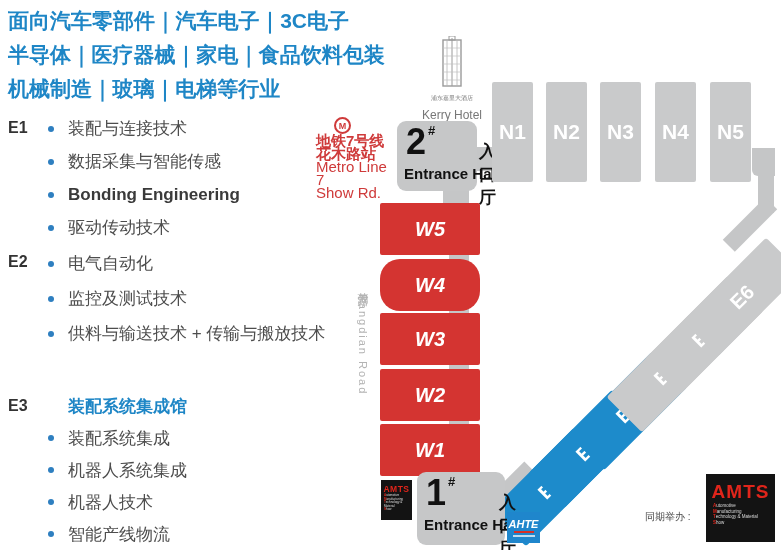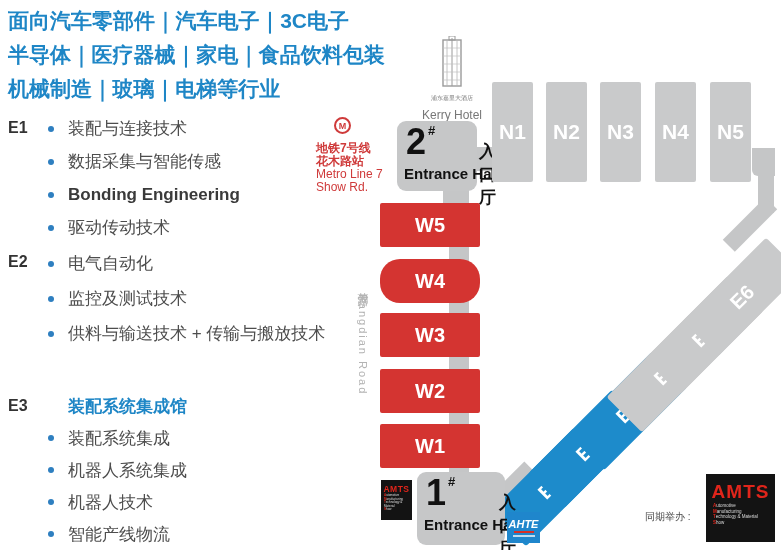--- a/index.html
+++ b/index.html
@@ -19,40 +19,40 @@
   .bold-item{font-weight:bold;color:#3a3a3a;}
   .highlight-item{font-size:17px;font-weight:bold;color:#1e86c6;padding-left:26px;}
   
   .road-label{position:absolute;font-size:13px;color:#9a9a9a;letter-spacing:1px;}
   .v-road{position:absolute;left:355px;top:283px;writing-mode:vertical-rl;
           font-size:11px;color:#b3b3b3;letter-spacing:2px;height:135px;}
   .conn{position:absolute;background:#c5c6c7;}
   .hall{position:absolute;display:flex;align-items:center;justify-content:center;
         color:#fff;font-weight:bold;border-radius:2px;}
   .hall-n{top:82px;width:41px;height:100px;background:#c9cacb;font-size:21px;}
-  .hall-w{left:380px;width:100px;height:44px;background:#d43431;font-size:20px;}
+  .hall-w{left:380px;width:100px;height:52px;background:#d43431;font-size:20px;font-style:italic;}
   .hall-e{width:118px;height:50px;font-size:20px;border-radius:3px;transform:rotate(-45deg);}
   .e-blue{background:#1d8bcb;}
   .e-gray{background:#c9cacb;}
   
   .entrance{position:absolute;background:#c6c7c8;border-radius:9px;color:#111;}
   .ent-num{position:absolute;left:9px;top:0px;font-size:36px;font-weight:800;}
   .ent-hash{position:absolute;left:31px;top:2px;font-size:13px;font-weight:800;}
   .ent-zh{position:absolute;left:34px;top:19px;font-size:17px;font-weight:600;margin-left:48px;}
   .ent-en{position:absolute;left:7px;top:44px;font-size:15px;font-weight:600;white-space:nowrap;}
   
   .kerry{position:absolute;left:410px;top:36px;width:84px;text-align:center;color:#777;}
   .kerry-zh{font-size:6px;letter-spacing:0px;margin-top:2px;}
   .kerry-en{font-size:12px;margin-top:5px;}
   
   .metro{position:absolute;left:316px;top:117px;width:80px;color:#cf3a3a;}
   .metro-icon{width:13px;height:13px;border:2px solid #cf3a3a;border-radius:50%;
               margin-left:18px;display:flex;align-items:center;justify-content:center;
               font-size:9px;font-weight:bold;color:#cf3a3a;}
-  .metro-lines{margin-top:8px;line-height:13px;font-size:12px;}
+  .metro-lines{margin-top:0;line-height:13px;font-size:15px;}
   .metro-zh{font-weight:bold;}
   
   .amts{position:absolute;background:#131313;color:#ddd;}
   .amts-big{left:706px;top:474px;width:69px;height:68px;padding:0;}
   .amts-big .amts-title{display:block;color:#e0251b;font-size:19px;font-weight:800;
                         text-align:center;letter-spacing:1px;margin-top:7px;}
   .amts-big .amts-line{display:block;font-size:4.5px;line-height:5.5px;margin-left:7px;}
   .amts-line::first-letter{color:#e0251b;font-weight:bold;}
   .amts-small{left:381px;top:480px;width:31px;height:40px;}
   .amts-small .amts-title{display:block;color:#e0251b;font-size:8.5px;font-weight:800;

